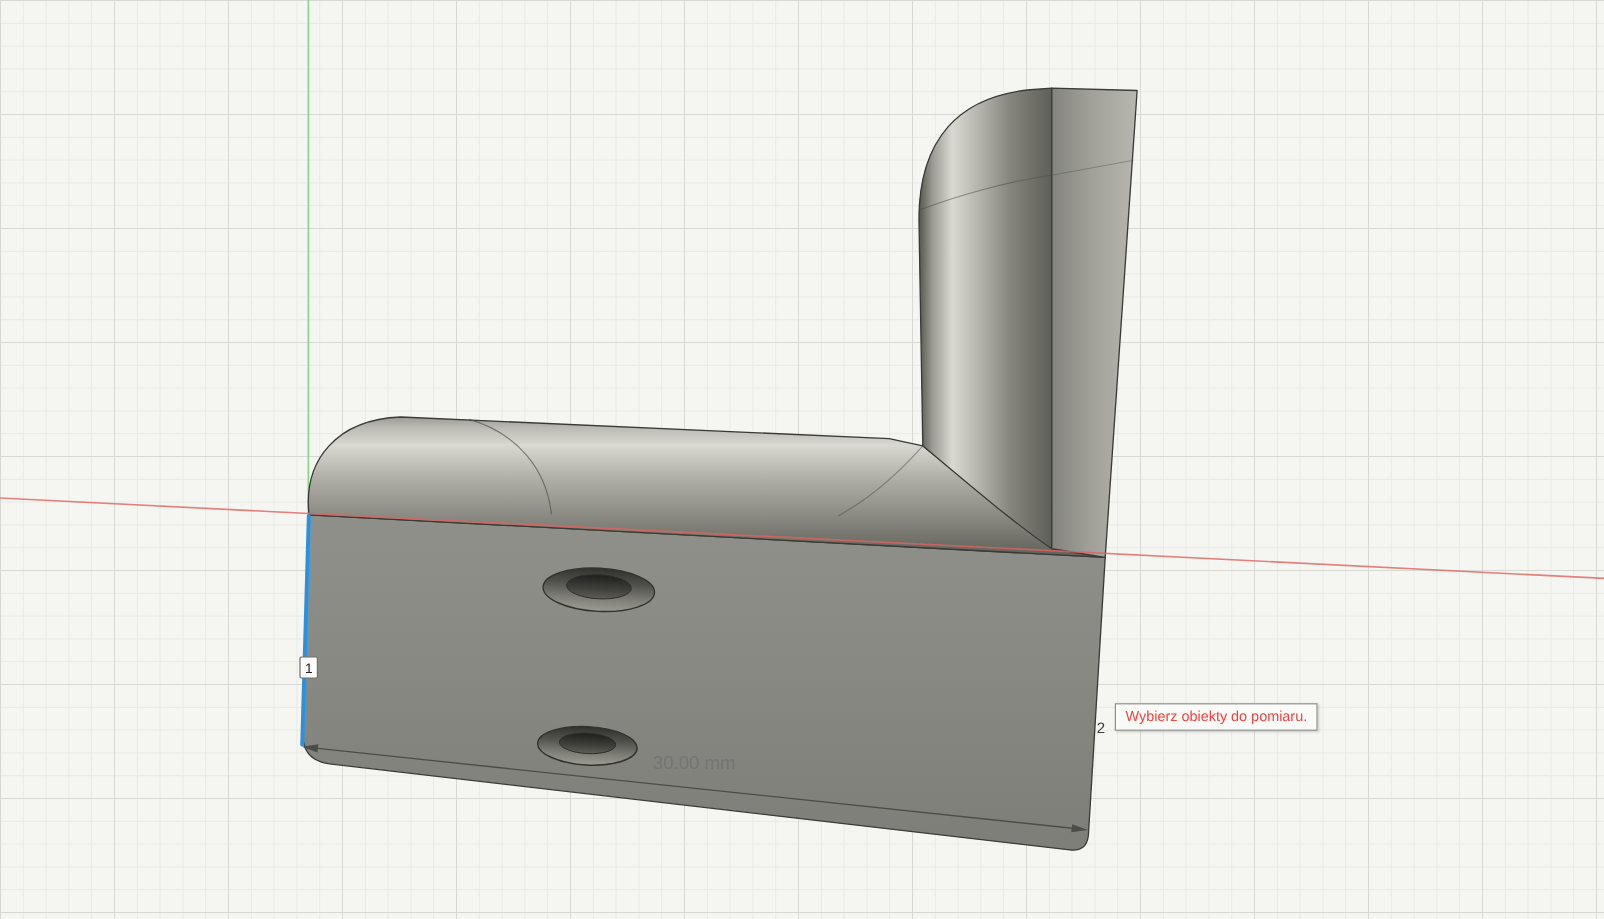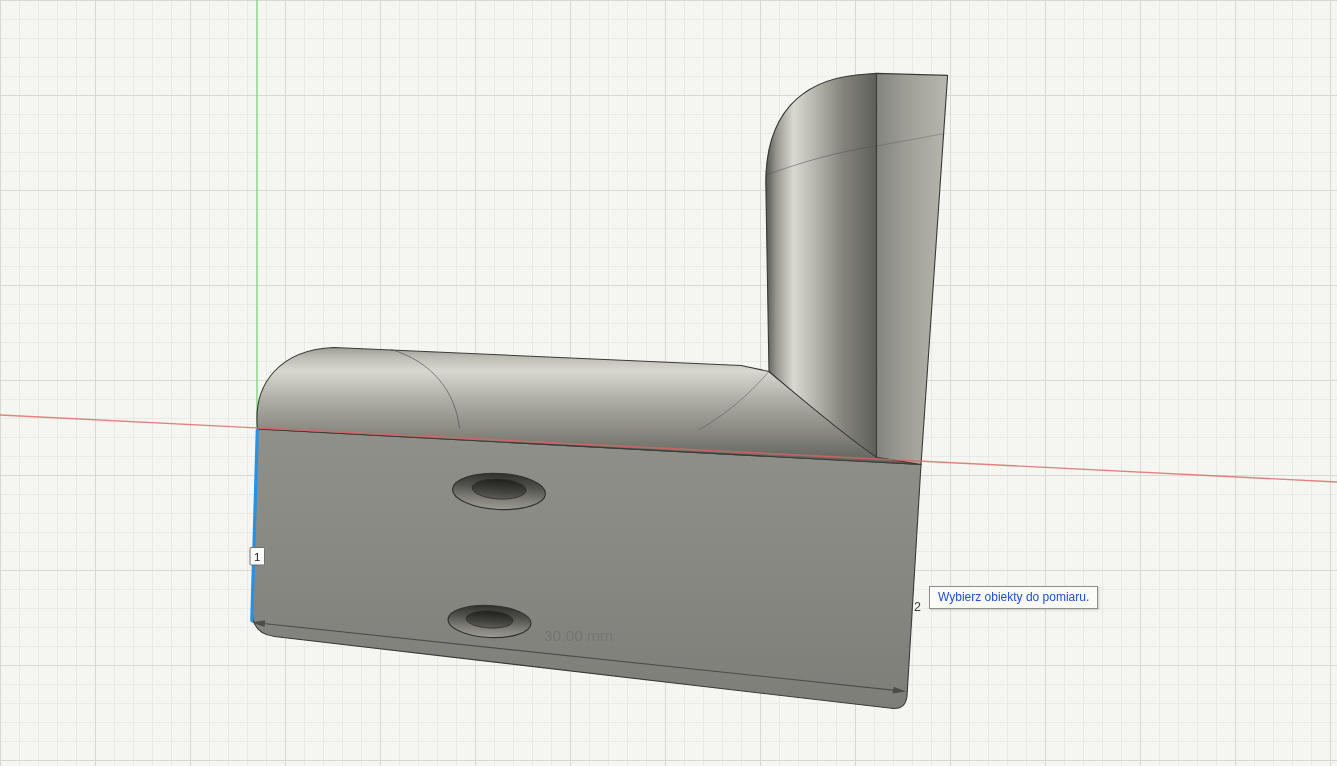--- a/index.html
+++ b/index.html
@@ -15,21 +15,21 @@
     font-family:"Liberation Sans", sans-serif;
   }
   svg{position:absolute;left:0;top:0;}
   svg text{font-family:"Liberation Sans", sans-serif;}
   .dim-label{font-size:15.5px;fill:#757472;}
   .marker2{font-size:12.5px;fill:#3a3a3a;}
   .badge-text{font-size:11.5px;fill:#222;}
   .tooltip{
     position:absolute;left:929px;top:586px;
     background:#fafaf7;border:1px solid #8f8f8f;
-    padding:3px 8px 4px 8px;font-size:12px;color:#1d4ed8;
+    padding:3px 8px 4px 8px;font-size:12px;color:#ef4444;
     box-shadow:1px 1px 2px rgba(0,0,0,.18);white-space:nowrap;
   }
 </style>
 </head>
 <body>
 
 <div class="viewport">
   <svg width="1337" height="766" viewBox="0 0 1337 766">
     <defs>
       <linearGradient id="gFront" x1="0" y1="0" x2="0" y2="1">

